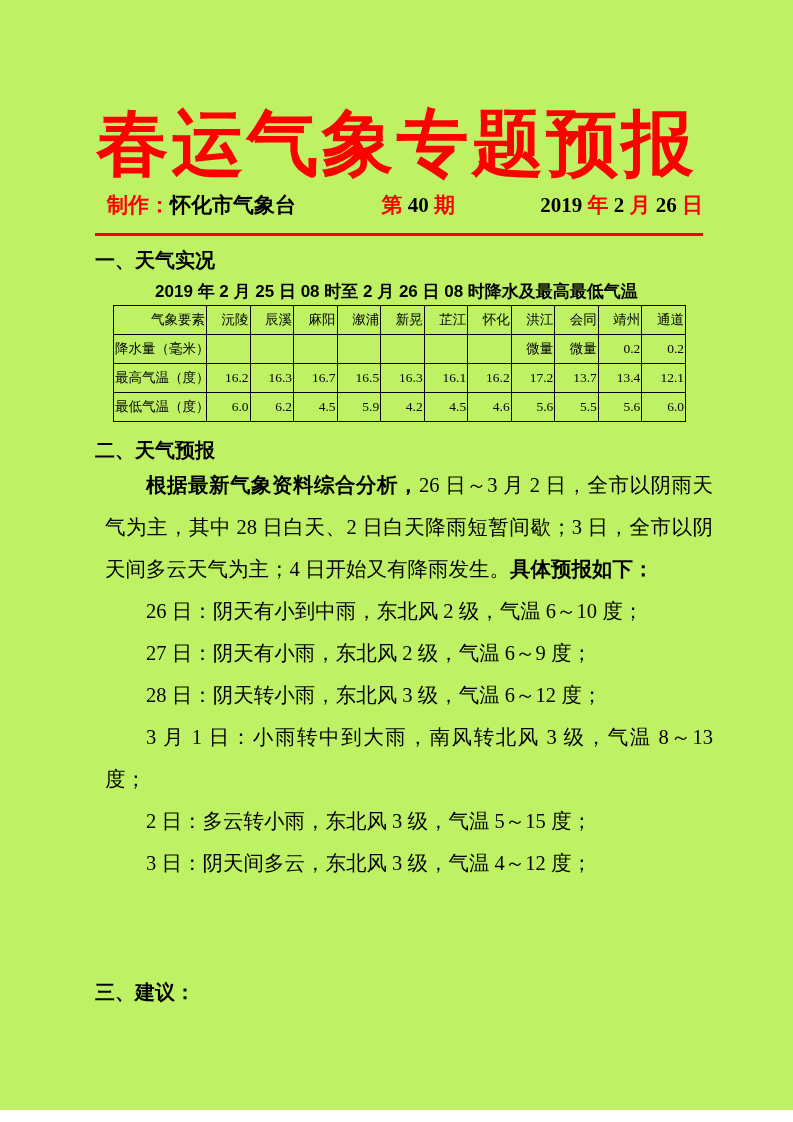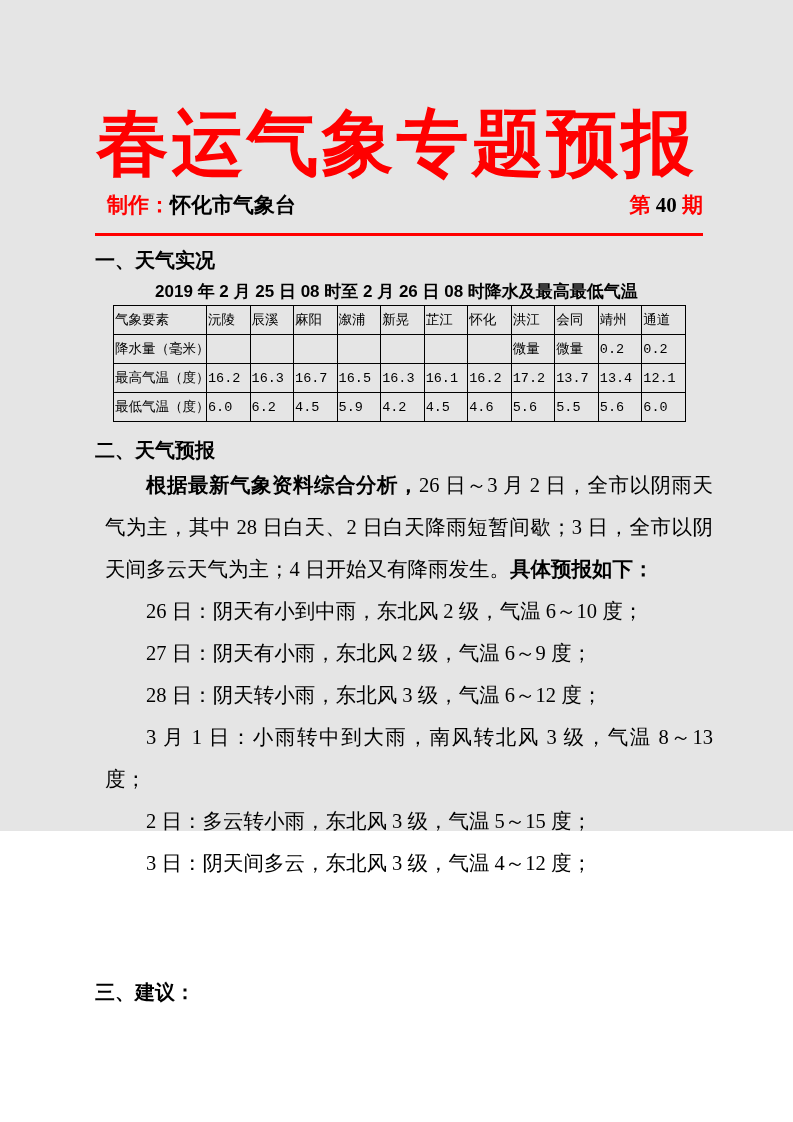--- a/index.html
+++ b/index.html
@@ -4,21 +4,21 @@
 <style>
   * { margin: 0; padding: 0; box-sizing: border-box; }
   html, body { background: #ffffff; }
   body {
     width: 793px; height: 1122px;
     font-family: "Liberation Serif", "DejaVu Serif", serif;
     color: #000000;
     position: relative;
     overflow: hidden;
   }
-  .page { position: absolute; left: 0; top: 0; width: 793px; height: 831px; background: #e5e5e5; }
+  .page { position: absolute; left: 0; top: 0; width: 793px; height: 1110px; background: #bef264; }
 
   .doc-title {
     position: absolute; top: 96px; left: 0; width: 100%;
     text-align: center;
     font-size: 72px; font-weight: bold; letter-spacing: 3px;
     color: #ff0000;
     font-family: "Liberation Serif", "DejaVu Serif", serif;
     white-space: nowrap;
   }
 
@@ -54,23 +54,23 @@
   }
 
   table.obs {
     position: absolute; top: 305px; left: 113px;
     border-collapse: collapse; table-layout: fixed;
     width: 573px;
   }
   table.obs td, table.obs th {
     border: 1px solid #000000;
     height: 29px;
-    text-align: left; vertical-align: middle;
+    text-align: right; vertical-align: middle;
     font-size: 13.5px; font-weight: normal;
-    font-family: Liberation Mono, monospace;
+    font-family: Liberation Serif, serif;
     overflow: hidden; white-space: nowrap;
     padding: 0 1px;
   }
   table.obs col.label-col { width: 93px; }
 
   .body-text {
     position: absolute; top: 464px; left: 105px; width: 608px;
     font-size: 20.5px; line-height: 42px;
     text-align: justify;
   }
@@ -83,20 +83,23 @@
 <div class="page">
 
   <div class="doc-title">春运气象专题预报</div>
 
   <div class="meta-row">
     <span>
       <span class="red">制作：</span><span class="black">怀化市气象台</span>
     </span>
     <span>
       <span class="red">第 </span><span class="black">40</span><span class="red"> 期</span>
+    </span>
+    <span>
+      <span class="black">2019</span><span class="red"> 年 </span><span class="black">2</span><span class="red"> 月 </span><span class="black">26</span><span class="red"> 日</span>
     </span>
   </div>
 
   <div class="red-rule"></div>
 
   <div id="sec1" class="section-heading">一、天气实况</div>
 
   <div class="table-caption">2019 年 2 月 25 日 08 时至 2 月 26 日 08 时降水及最高最低气温</div>
 
   <table class="obs">

